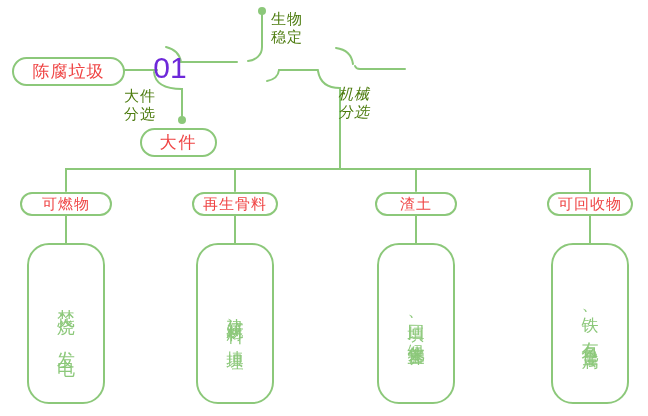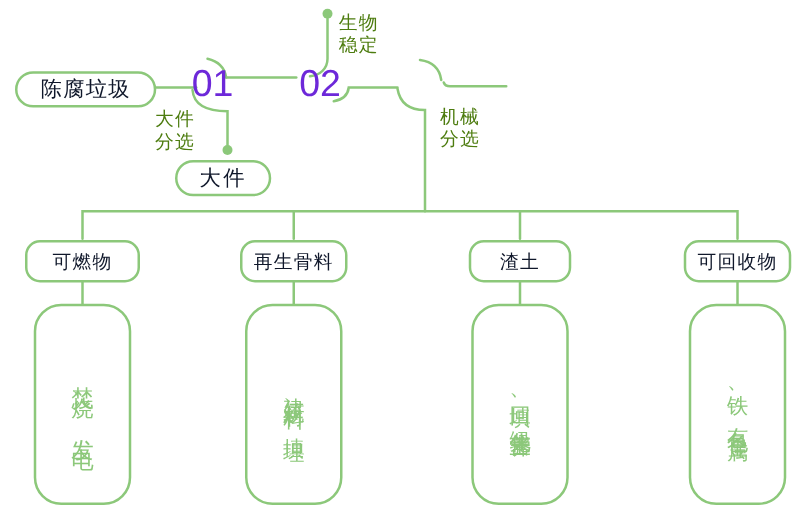--- a/index.html
+++ b/index.html
@@ -1,31 +1,31 @@
 <!DOCTYPE html>
 <html><head>
 <meta charset="utf-8">
 <style>
   html,body{margin:0;padding:0;background:#ffffff;}
   body{width:648px;height:416px;position:relative;overflow:hidden;
        font-family:"Liberation Sans", sans-serif;}
   .canvas{position:absolute;inset:0;width:648px;height:416px;}
   svg.wires{position:absolute;left:0;top:0;}
   .pill{position:absolute;border:2px solid #8CC87A;border-radius:16px;
-        color:#0f172a;display:flex;align-items:center;justify-content:center;
+        color:#ef4444;display:flex;align-items:center;justify-content:center;
         box-sizing:border-box;background:#fff;}
   .root-pill{left:12px;top:57px;width:113px;height:29px;font-size:17px;letter-spacing:1px;}
   .big-pill{left:140px;top:128px;width:77px;height:29px;font-size:17px;letter-spacing:2px;}
   .stage-num{position:absolute;top:52px;width:44px;text-align:center;
              color:#6d28d9;font-size:30px;font-weight:300;line-height:32px;}
   .num-01{left:148px;} .num-02{left:234px;} .num-03{left:318px;}
   .stage-label{position:absolute;color:#4d7c0f;font-size:15px;line-height:18px;
                white-space:pre-line;letter-spacing:1px;}
-  .lbl-1{left:124px;top:87px;} .lbl-2{left:271px;top:10px;} .lbl-3{left:352px;top:85px;}
-  .cat-pill{top:192px;height:34px;font-size:15px;border-radius:12px;letter-spacing:1px;}
+  .lbl-1{left:124px;top:87px;} .lbl-2{left:271px;top:10px;} .lbl-3{left:338px;top:85px;font-style:italic;}
+  .cat-pill{top:192px;height:24px;font-size:15px;border-radius:12px;letter-spacing:1px;}
   .cat-0{left:20px;width:92px;} .cat-1{left:192px;width:86px;text-align:right;}
   .cat-2{left:375px;width:82px;} .cat-3{left:547px;width:86px;}
   .detail-box{position:absolute;top:243px;width:78px;height:161px;box-sizing:border-box;
               border:2px solid #8CC87A;border-radius:22px;color:#8CC87A;
               display:flex;align-items:center;justify-content:center;background:#fff;}
   .detail-box span{writing-mode:vertical-rl;text-orientation:upright;}
   .box-0{left:27px;}  .box-0 span{font-size:18px;letter-spacing:8px;}
   .box-1{left:196px;} .box-1 span{font-size:17px;letter-spacing:3px;}
   .box-2{left:377px;} .box-2 span{font-size:17px;letter-spacing:1px;}
   .box-3{left:551px;} .box-3 span{font-size:17px;letter-spacing:4px;}
@@ -61,21 +61,20 @@
 
     <path d="M66,215 V243"></path>
     <path d="M235,215 V243"></path>
     <path d="M416,215 V243"></path>
     <path d="M590,215 V243"></path>
   </svg>
 
   <div class="pill root-pill">陈腐垃圾</div>
 
   <div class="stage-num num-01">01</div>
-  <div class="stage-num num-02">02</div>
 
   <div class="stage-label lbl-1">大件
 分选</div>
   <div class="stage-label lbl-2">生物
 稳定</div>
   <div class="stage-label lbl-3">机械
 分选</div>
 
   <div class="pill big-pill">大件</div>
 

